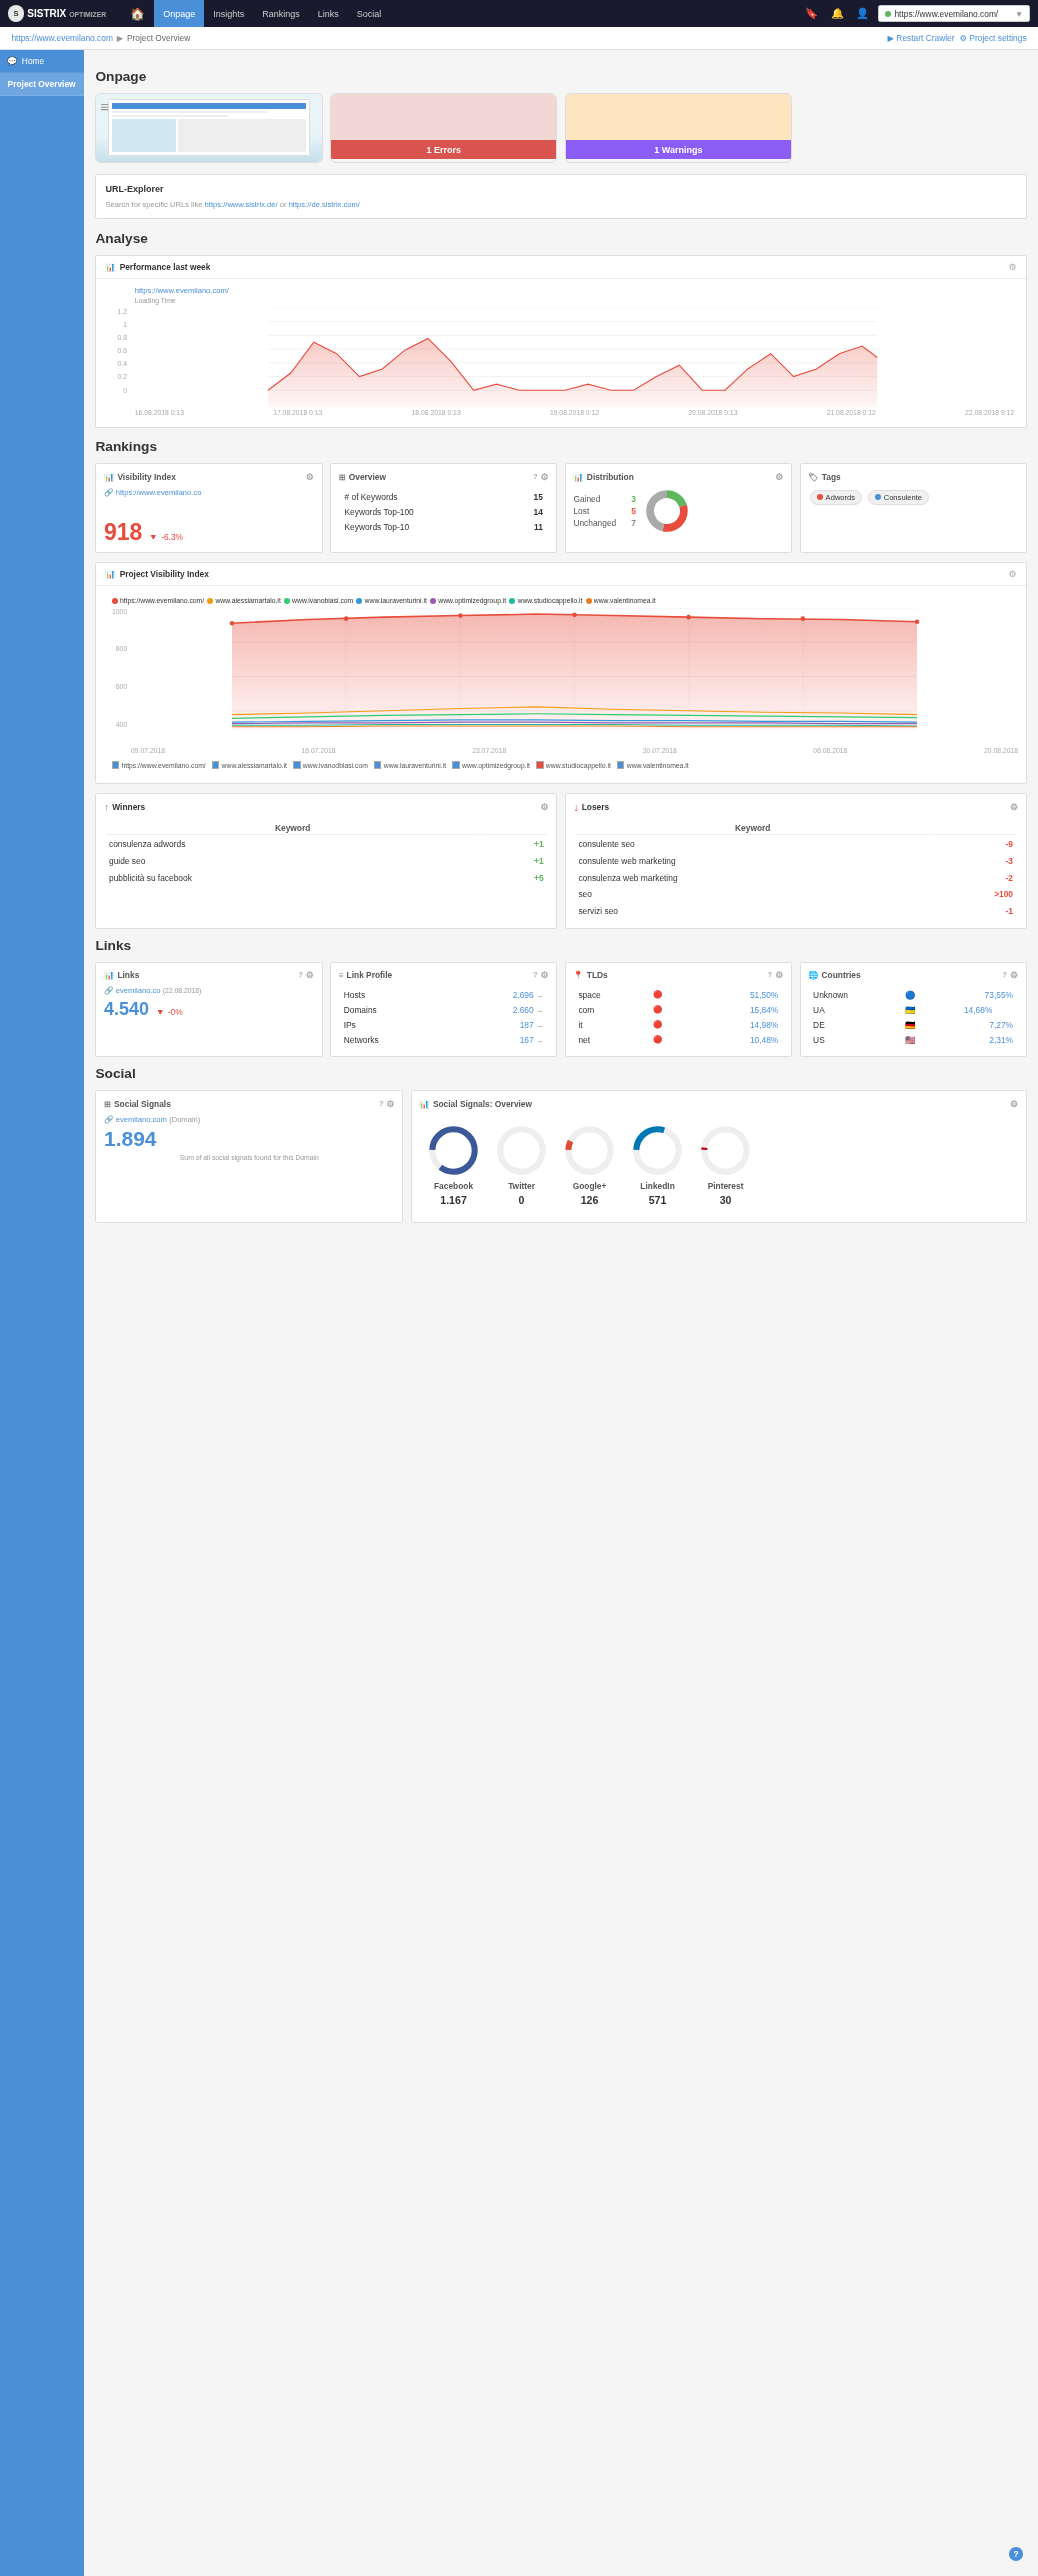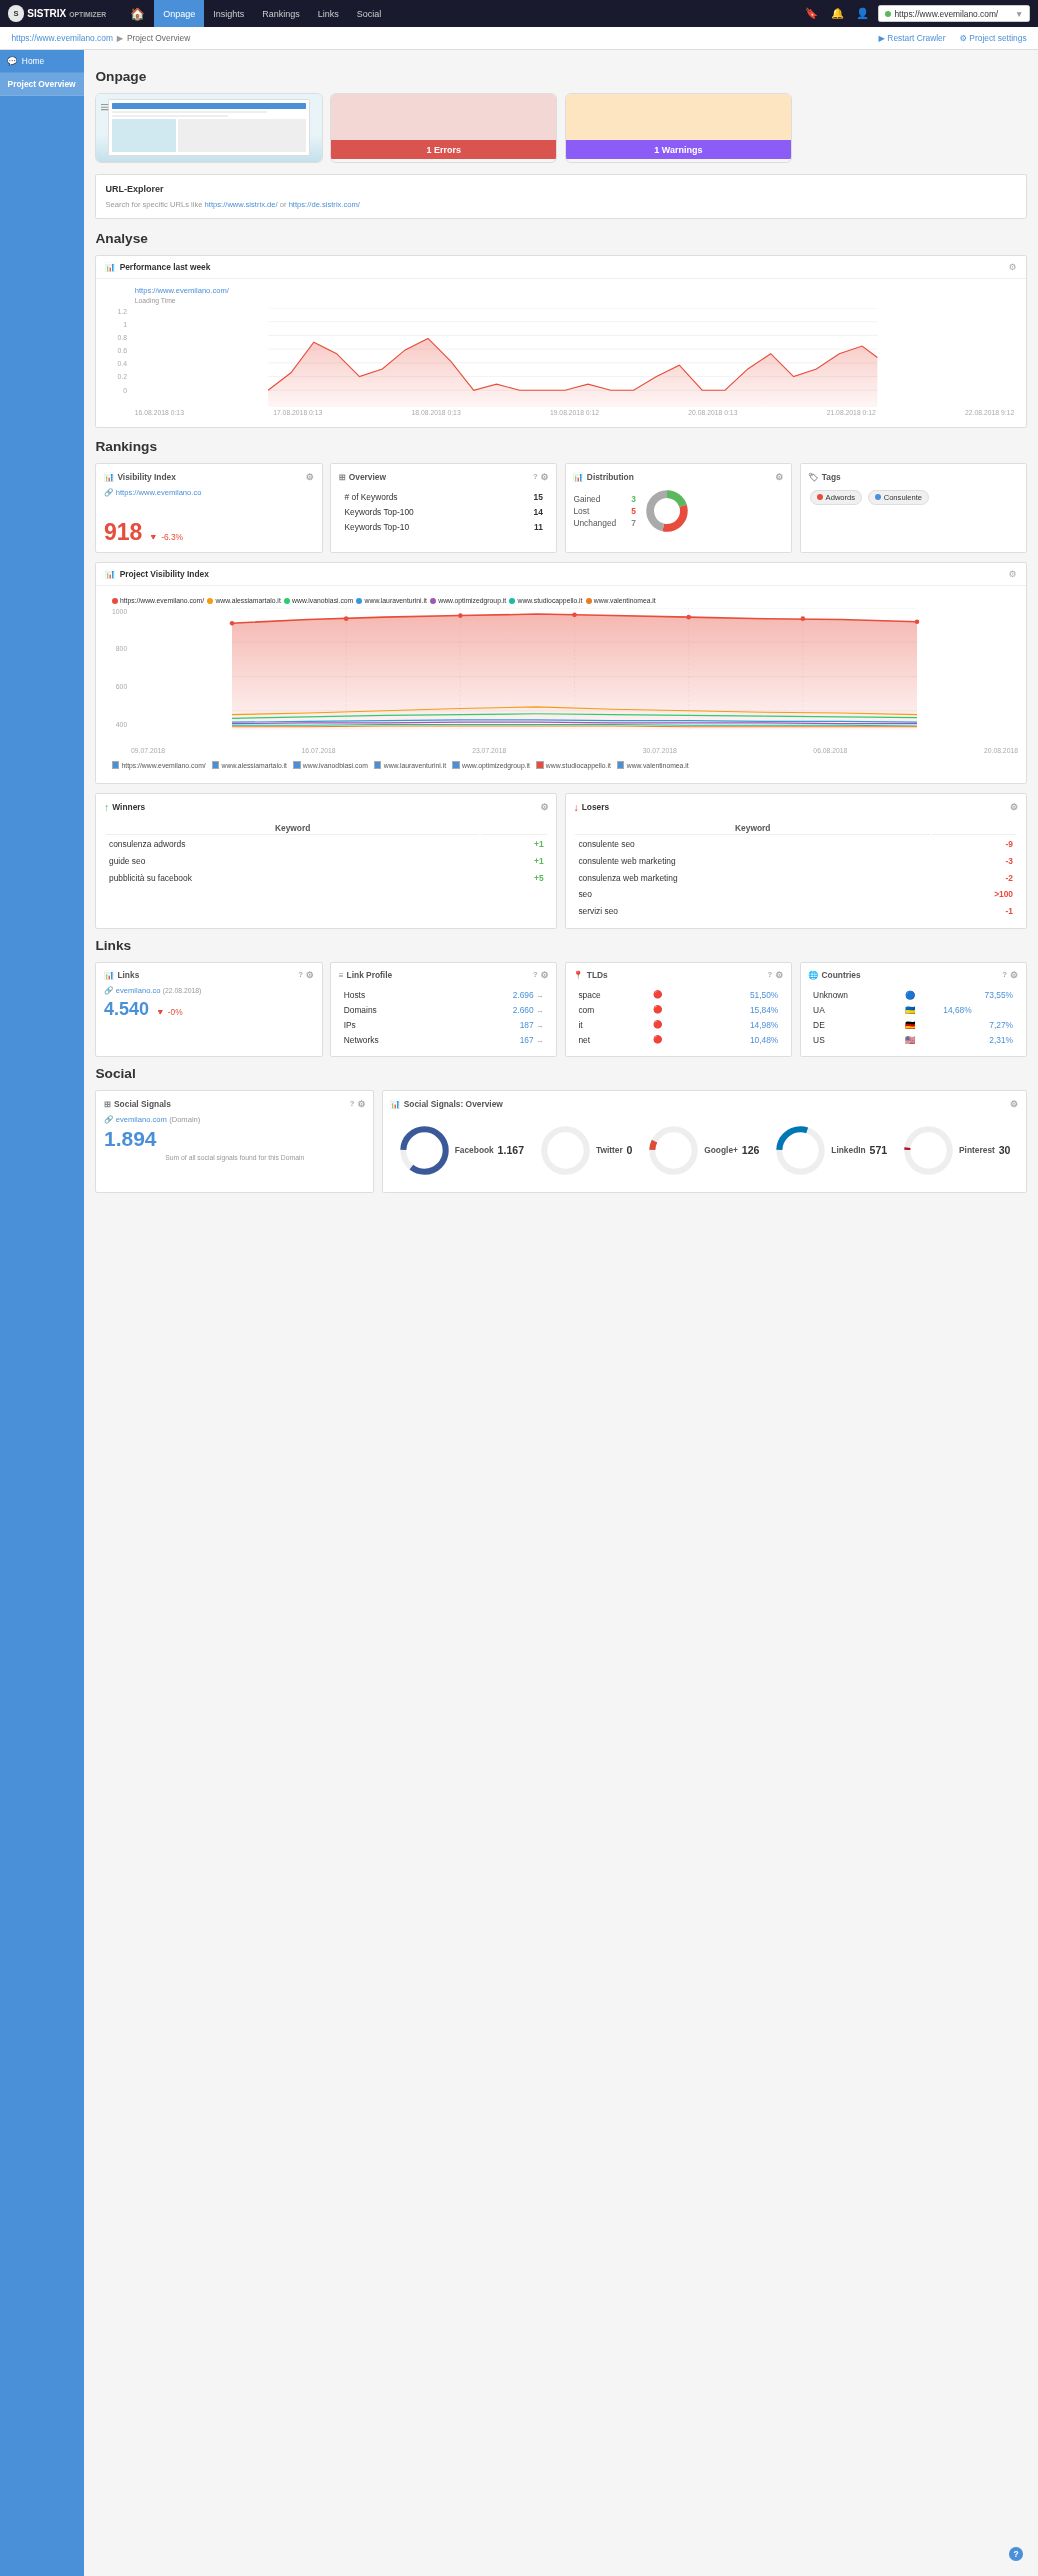--- a/index.html
+++ b/index.html
@@ -13,21 +13,21 @@
     .nav-item:hover, .nav-item.active { background: #2a2a4e; color: white; }
     .nav-item.active { background: #4a90d9; color: white; }
     .nav-icons { margin-left: auto; display: flex; align-items: center; gap: 6px; }
     .nav-icon-btn { color: #ccc; font-size: 10.6px; cursor: pointer; padding: 3px; }
     .url-bar { background: #fff; border: 0.8px solid #ccc; border-radius: 2.3px; padding: 2.3px 6px; font-size: 8.4px; width: 152px; display: flex; align-items: center; gap: 3px; }
     .url-bar-green { width: 6px; height: 6px; background: #5cb85c; border-radius: 50%; }
     
     
     .breadcrumb { background: #fff; border-bottom: 0.8px solid #ddd; padding: 6px 11.4px; font-size: 8.4px; color: #666; display: flex; align-items: center; justify-content: space-between; }
     .breadcrumb-left { display: flex; align-items: center; gap: 3.8px; }
-    .breadcrumb-right { display: flex; align-items: center; gap: 14px; padding-left: 44px; }
+    .breadcrumb-right { display: flex; align-items: center; gap: 5px; padding-left: 44px; }
     .breadcrumb-link { color: #4a90d9; cursor: pointer; }
     .breadcrumb-sep { color: #999; }
     
     
     .main-layout { display: flex; min-height: calc(100vh - 46px); }
     
     
     .sidebar { width: 84px; background: #4a90d9; flex-shrink: 0; }
     .sidebar-item { padding: 6px 7.6px; color: #fff; cursor: pointer; font-size: 8.4px; display: flex; align-items: center; gap: 3.8px; border-bottom: 0.8px solid rgba(255,255,255,0.1); }
     .sidebar-item.active { background: rgba(255,255,255,0.2); font-weight: bold; }
@@ -128,21 +128,21 @@
     .social-grid { display: grid; grid-template-columns: 1fr 2fr; gap: 7.6px; }
     .social-value { font-size: 21px; font-weight: bold; color: #4a90d9; }
     .social-desc { font-size: 6.8px; color: #999; text-align: center; margin-top: 3px; }
     .social-signals-card { background: #fff; border: 0.8px solid #ddd; border-radius: 2.3px; padding: 7.6px; }
     .social-domain { font-size: 7.6px; color: #4a90d9; margin-bottom: 3.8px; display: flex; align-items: center; gap: 2.3px; }
     
     
     .social-overview { background: #fff; border: 0.8px solid #ddd; border-radius: 2.3px; padding: 7.6px; }
     .social-overview-header { display: flex; align-items: center; justify-content: space-between; margin-bottom: 7.6px; font-size: 8.4px; font-weight: bold; color: #555; }
     .social-circles { display: flex; align-items: flex-end; gap: 15px; padding: 7.6px; }
-    .social-circle-item { display: flex; flex-direction: row; align-items: center; gap: 3.8px; }
+    .social-circle-item { display: flex; flex-direction: column; align-items: center; gap: 3.8px; }
     .circle-label { font-size: 8.4px; font-weight: bold; color: #555; }
     .circle-value { font-size: 10.6px; font-weight: bold; color: #333; }
     
     
     .donut-container { width: 46px; height: 46px; flex-shrink: 0; }
     
     
     .gear-icon { color: #aaa; cursor: pointer; font-size: 9px; }
     
     
@@ -750,21 +750,21 @@
         <table class="link-table">
           <tbody>
             <tr>
               <td>Unknown</td>
               <td>🔵</td>
               <td style="text-align:right;">73,55%</td>
             </tr>
             <tr>
               <td>UA</td>
               <td>🇺🇦</td>
-              <td style="text-align:left;">14,68%</td>
+              <td style="text-align:center;">14,68%</td>
             </tr>
             <tr>
               <td>DE</td>
               <td>🇩🇪</td>
               <td style="text-align:right;">7,27%</td>
             </tr>
             <tr>
               <td>US</td>
               <td>🇺🇸</td>
               <td style="text-align:right;">2,31%</td>

